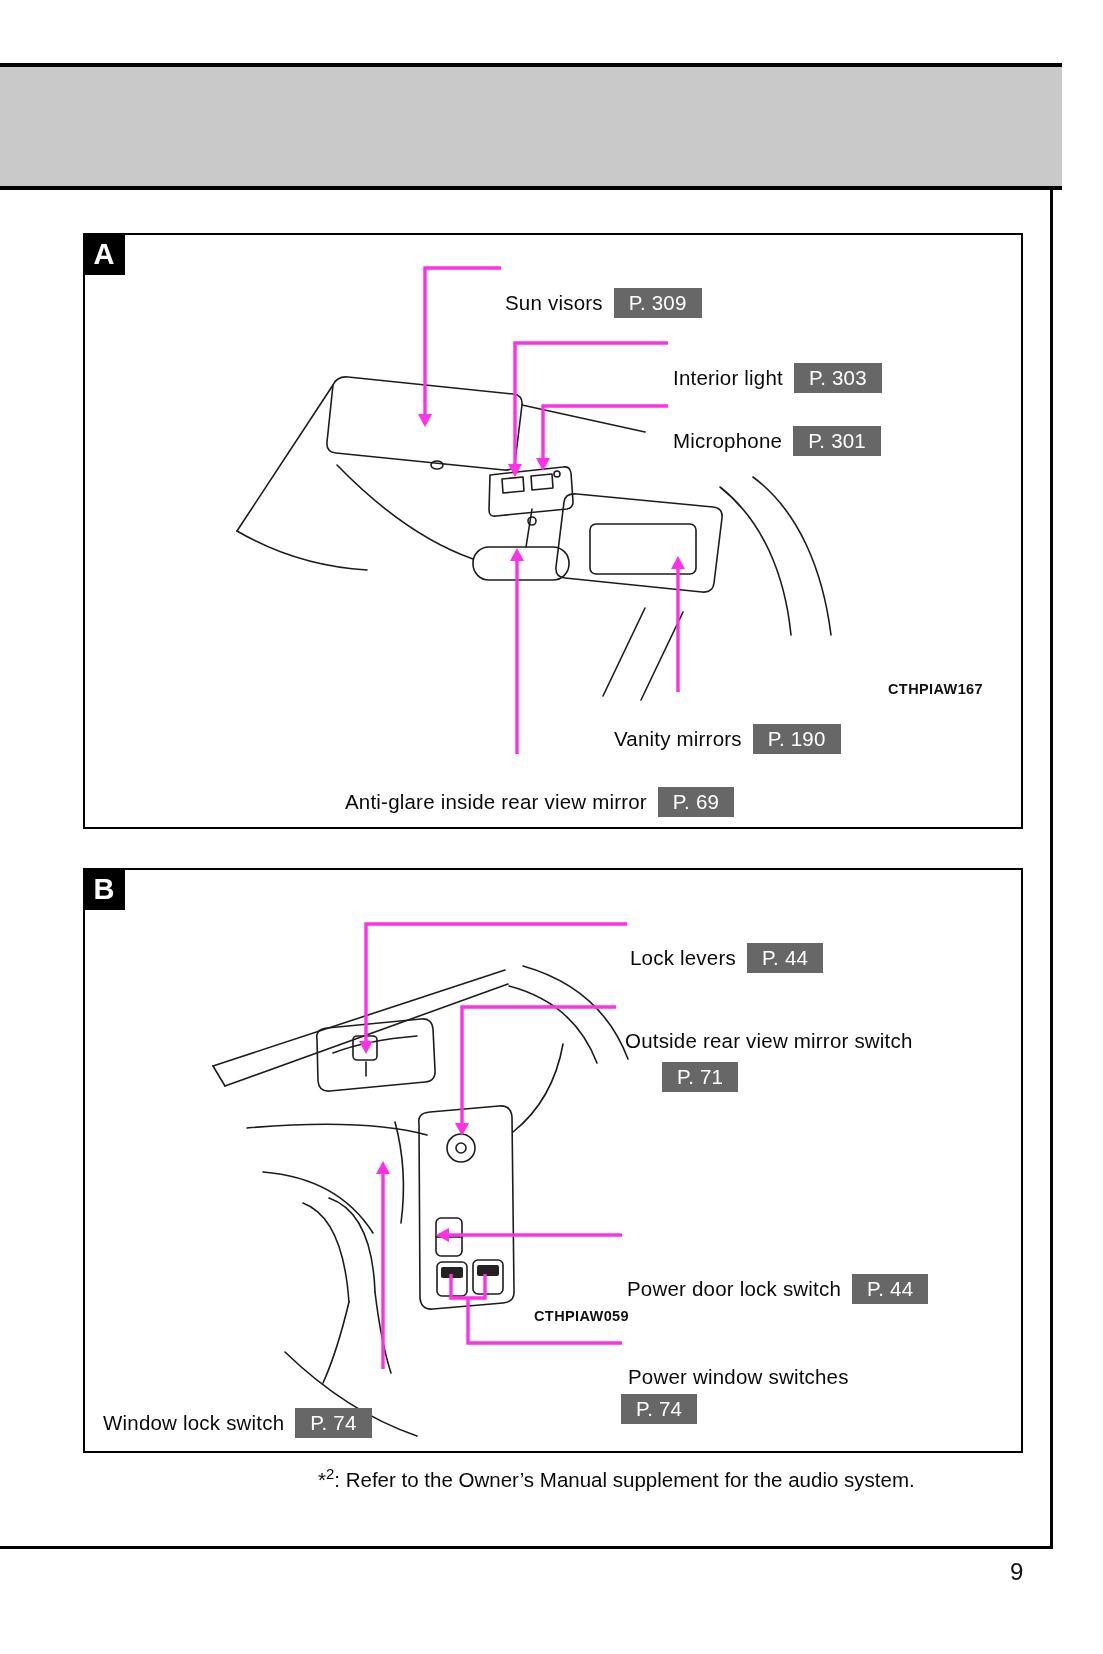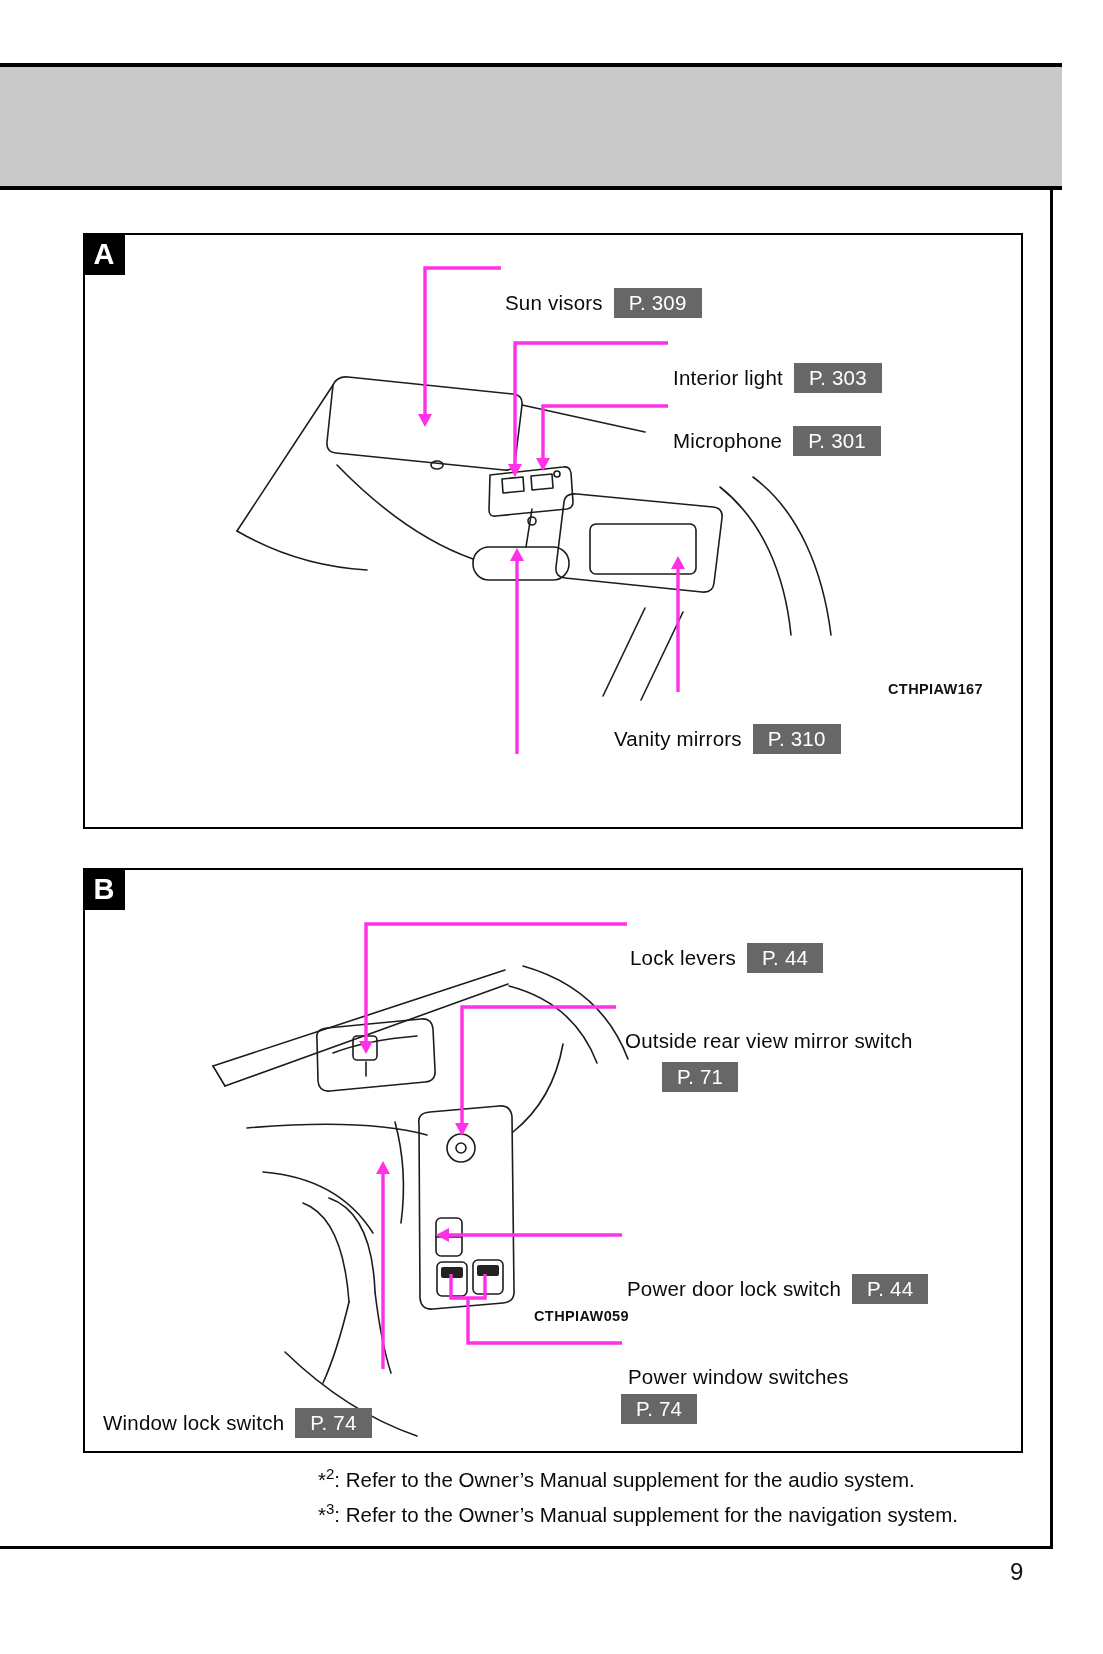--- a/index.html
+++ b/index.html
@@ -113,21 +113,25 @@
   <div class="callout" style="left:673px;top:327px;">
     <span>Interior light</span>
     <span class="page-badge">P. 303</span>
   </div>
   <div class="callout" style="left:673px;top:390px;">
     <span>Microphone</span>
     <span class="page-badge">P. 301</span>
   </div>
   <div class="callout" style="left:614px;top:688px;">
     <span>Vanity mirrors</span>
-    <span class="page-badge">P. 310</span>
+    <span class="page-badge">P. 190</span>
+  </div>
+  <div class="callout" style="left:345px;top:751px;">
+    <span>Anti-glare inside rear view mirror</span>
+    <span class="page-badge">P. 69</span>
   </div>
   <div class="figure-code" style="left:888px;top:657px;margin-top:24px;">CTHPIAW167</div>
 
   <section class="panel panel-b">
     <svg class="fig-svg" viewBox="0 0 936 581">
       <g class="sketch">
         <path d="M128,196 L420,100"></path>
         <path d="M140,216 L423,114"></path>
         <path d="M128,196 L140,216"></path>
         <path d="M438,96 Q516,118 543,189"></path>
@@ -200,18 +204,17 @@
     <span class="page-badge solo">P. 74</span>
   </div>
   <div class="callout" style="left:103px;top:1372px;">
     <span>Window lock switch</span>
     <span class="page-badge">P. 74</span>
   </div>
   <div class="figure-code" style="left:534px;top:1308px;">CTHPIAW059</div>
 
   <div class="footnotes">
     <div class="footnote-line"><span>*</span><sup>2</sup><span>: Refer to the Owner’s Manual supplement for the audio system.</span></div>
-    <div class="footnote-line"><span>*</span><sup>3</sup><span>: Refer to the Owner’s Manual supplement for the navigation system.</span></div>
   </div>
 
   <div class="page-number">9</div>
 
 </div>
 
 </body></html>

